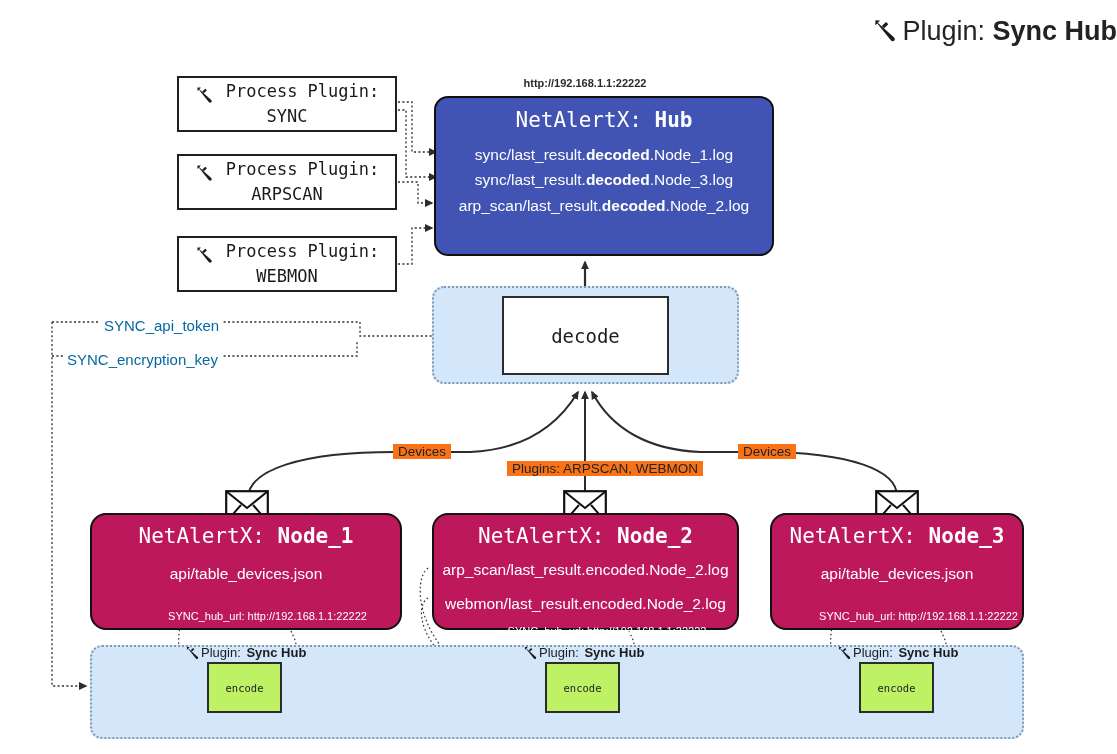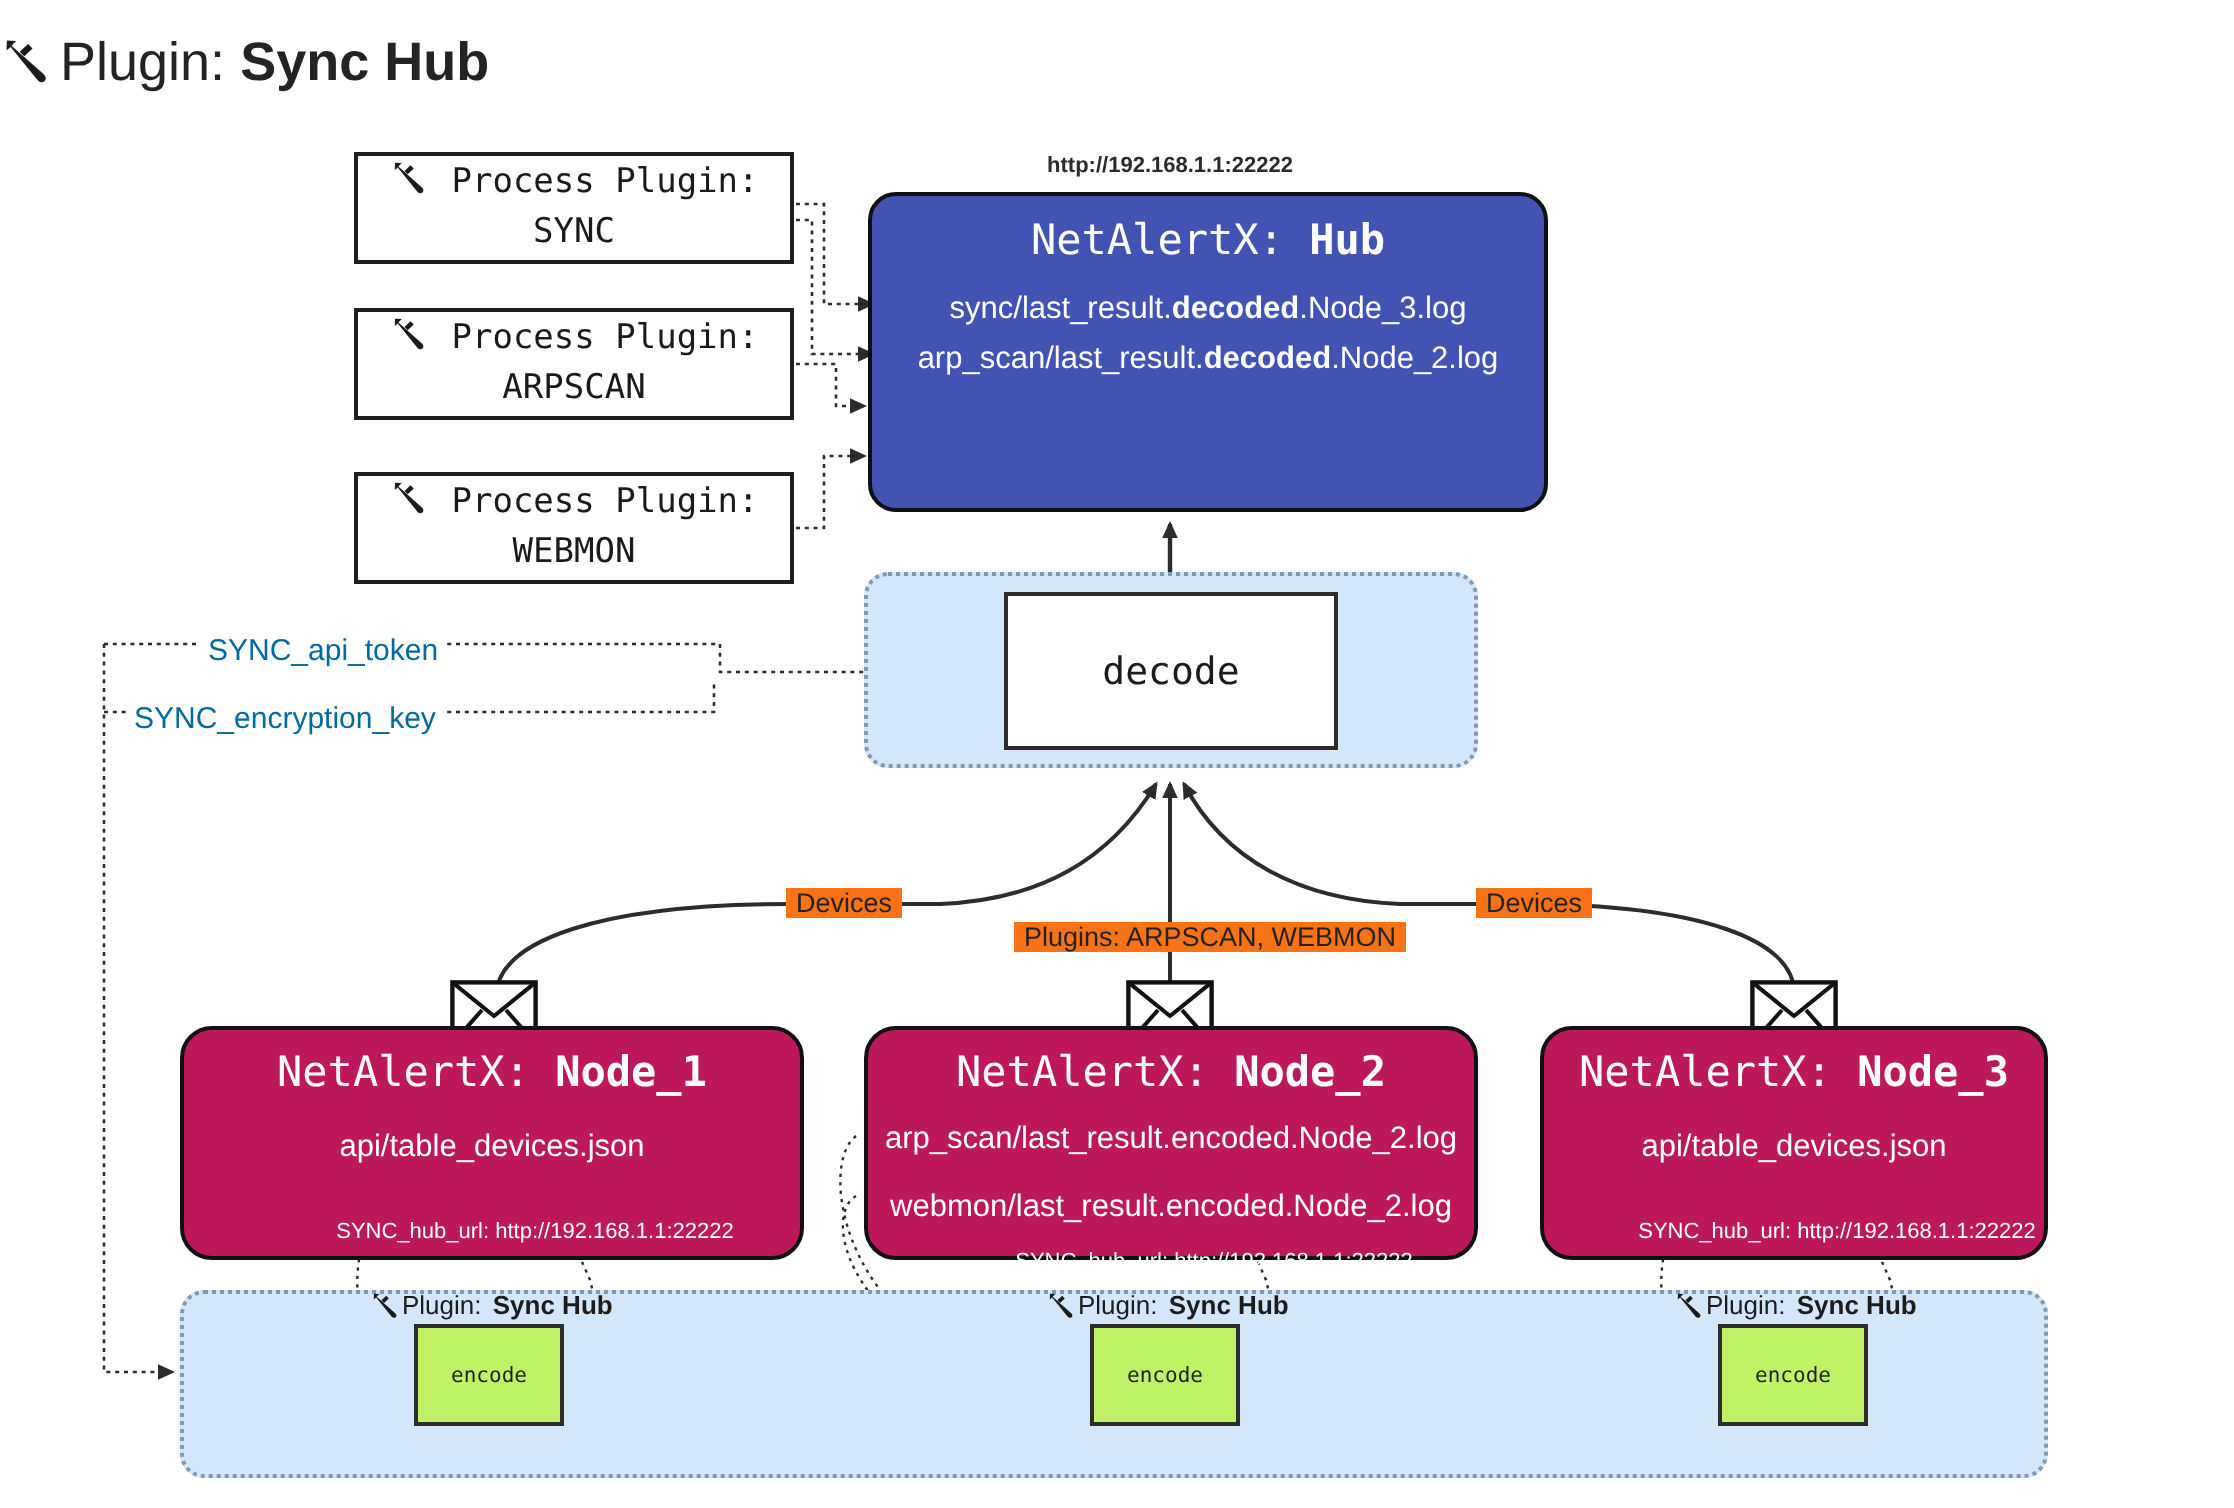--- a/index.html
+++ b/index.html
@@ -26,21 +26,21 @@
     pointer-events: none;
   }
   .node {
     position: absolute;
     box-sizing: border-box;
   }
 
   
   #title {
     left: 0; top: 16px; width: 1117px;
-    text-align: left;
+    text-align: right;
     font-size: 27px;
     color: #232323;
     white-space: nowrap;
   }
   #title .plug { margin-right: 4px; vertical-align: -3px; }
   #title .t-light { font-weight: 400; }
   #title .t-bold { font-weight: bold; }
 
   
   .proc-box {
@@ -52,21 +52,21 @@
     text-align: center;
     display: flex;
     flex-direction: column;
     align-items: center;
     justify-content: center;
     line-height: 1.45;
     width: 220px;
     height: 56px;
     padding: 2px 4px;
   }
-  .proc-box .l1 { display: flex; align-items: flex-start; gap: 12px; white-space: nowrap; }
+  .proc-box .l1 { display: flex; align-items: flex-end; gap: 12px; white-space: nowrap; }
   .proc-box .l2 { white-space: nowrap; }
 
   
   #hub-url {
     font-size: 11px;
     font-weight: bold;
     color: #2b2b2b;
     text-align: center;
     width: 310px;
     left: 430px; top: 77px;
@@ -315,20 +315,23 @@
   </div>
 
   <div class="node" id="hub-url">http://192.168.1.1:22222</div>
 
   <div class="node" id="hub">
     <div class="hub-title">
       <span>NetAlertX:</span>
       <b>Hub</b>
     </div>
     <div class="hub-line">
+      <span>sync/last_result.</span><b>decoded</b><span>.Node_1.log</span>
+    </div>
+    <div class="hub-line">
       <span>sync/last_result.</span><b>decoded</b><span>.Node_3.log</span>
     </div>
     <div class="hub-line">
       <span>arp_scan/last_result.</span><b>decoded</b><span>.Node_2.log</span>
     </div>
   </div>
 
   <div class="node" id="decode-group"></div>
   <div class="node" id="decode-box">decode</div>
 

